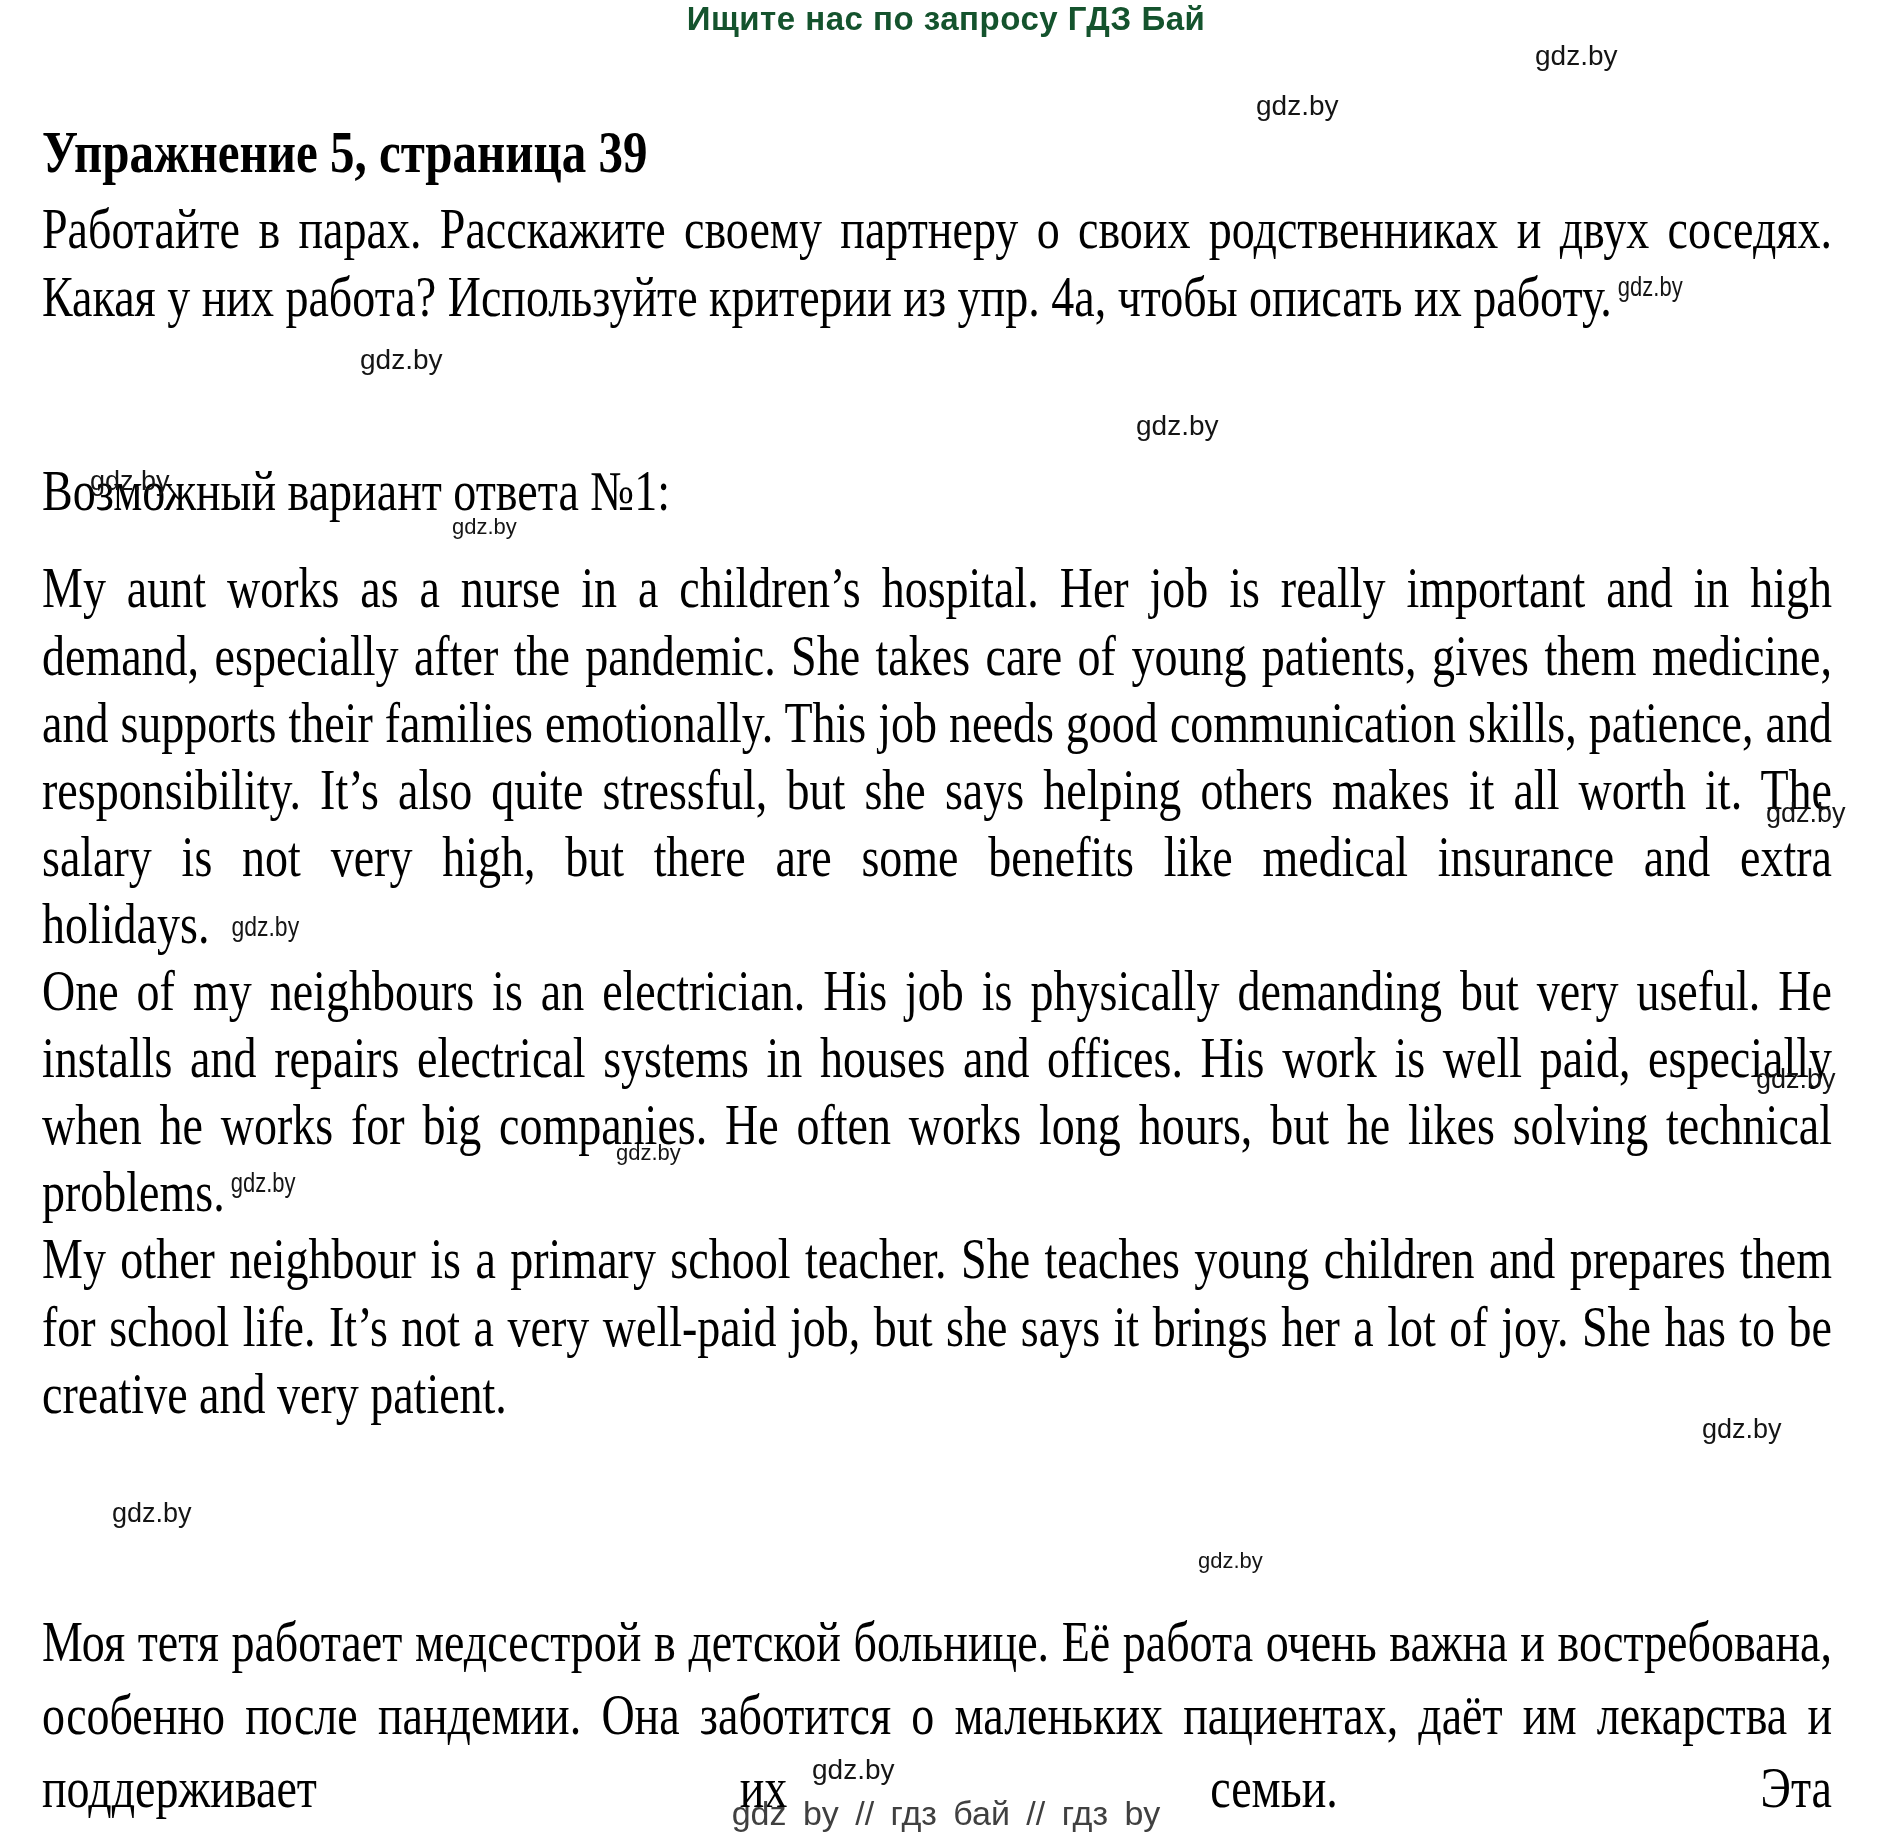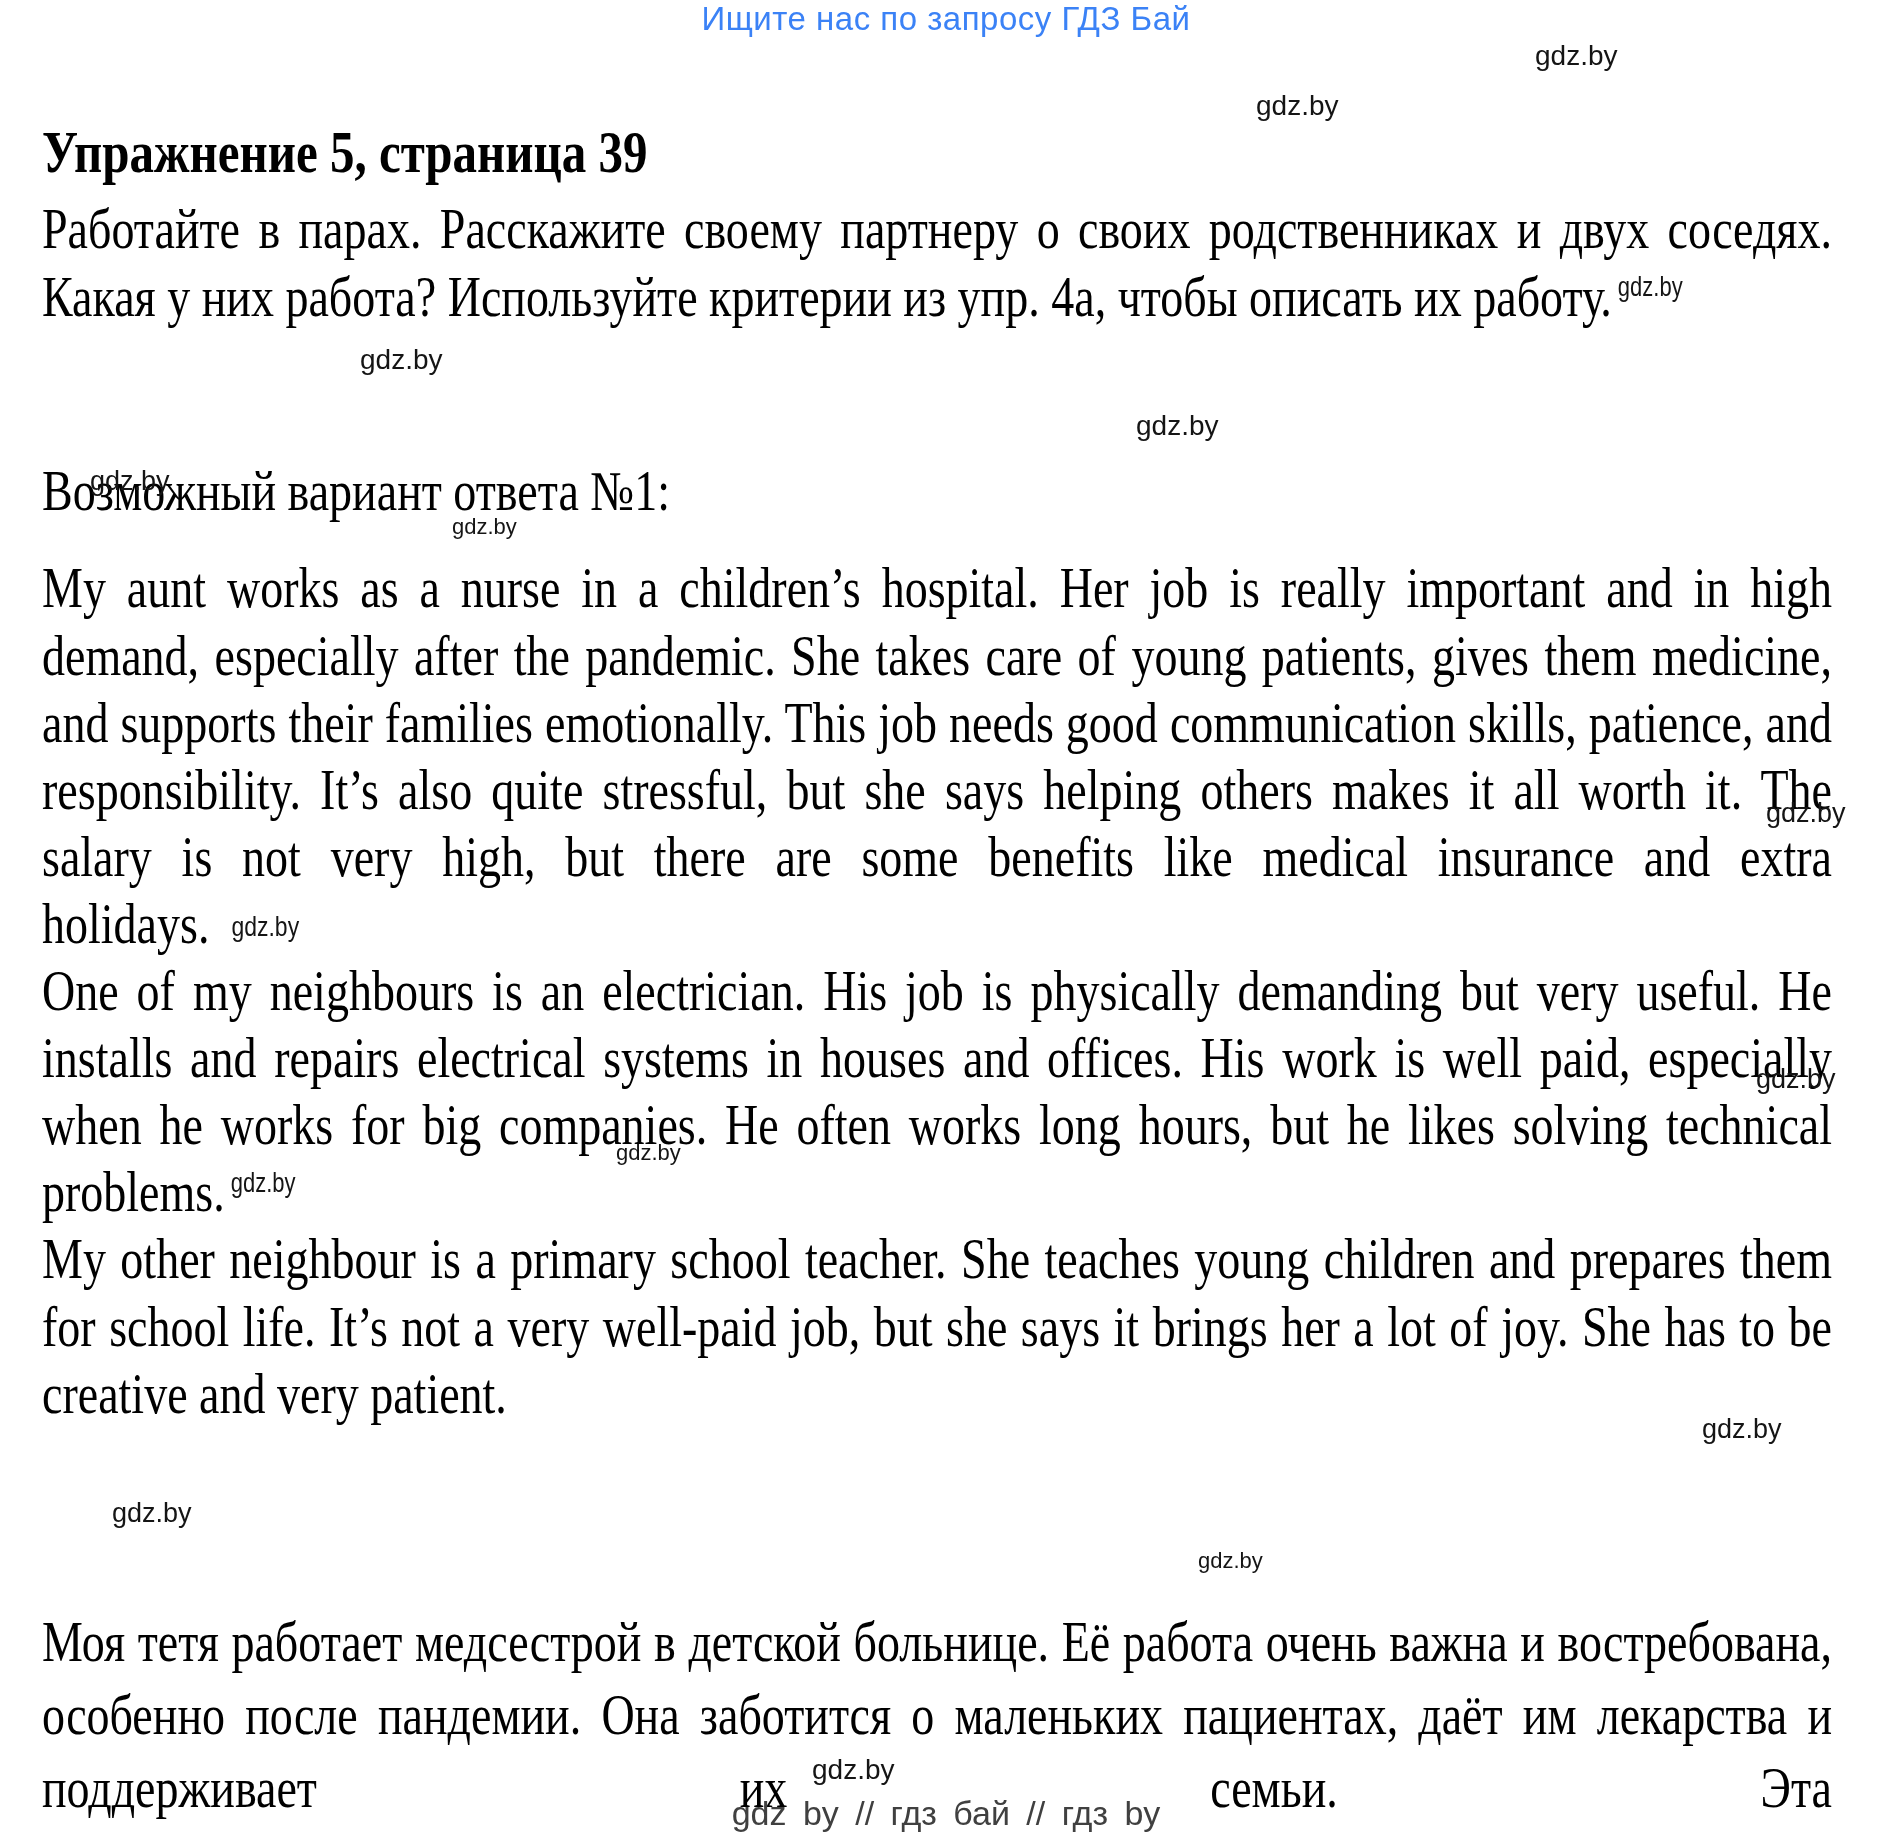--- a/index.html
+++ b/index.html
@@ -105,21 +105,21 @@
     margin-left: 22px;
     line-height: 0;
     vertical-align: 6px;
   }
 </style>
 </head>
 <body>
 
 <div class="sheet">
 
-  <div class="promo" style="color: #3b82f6;">Ищите нас по запросу ГДЗ Бай</div>
+  <div class="promo" style="color: #14532d; font-weight: bold;">Ищите нас по запросу ГДЗ Бай</div>
 
   <span class="wm wm-28 w1">gdz.by</span>
   <span class="wm wm-28 w2">gdz.by</span>
 
   <h1 class="ink doc-title">Упражнение 5, страница 39</h1>
 
   <p class="ink task"><span>Работайте в парах. Расскажите своему партнеру о своих родственниках и двух соседях. Какая у них работа? Используйте критерии из упр. 4а, чтобы описать их работу.</span><sup class="wm-sup">gdz.by</sup></p>
 
   <span class="wm wm-28 w4">gdz.by</span>
 

